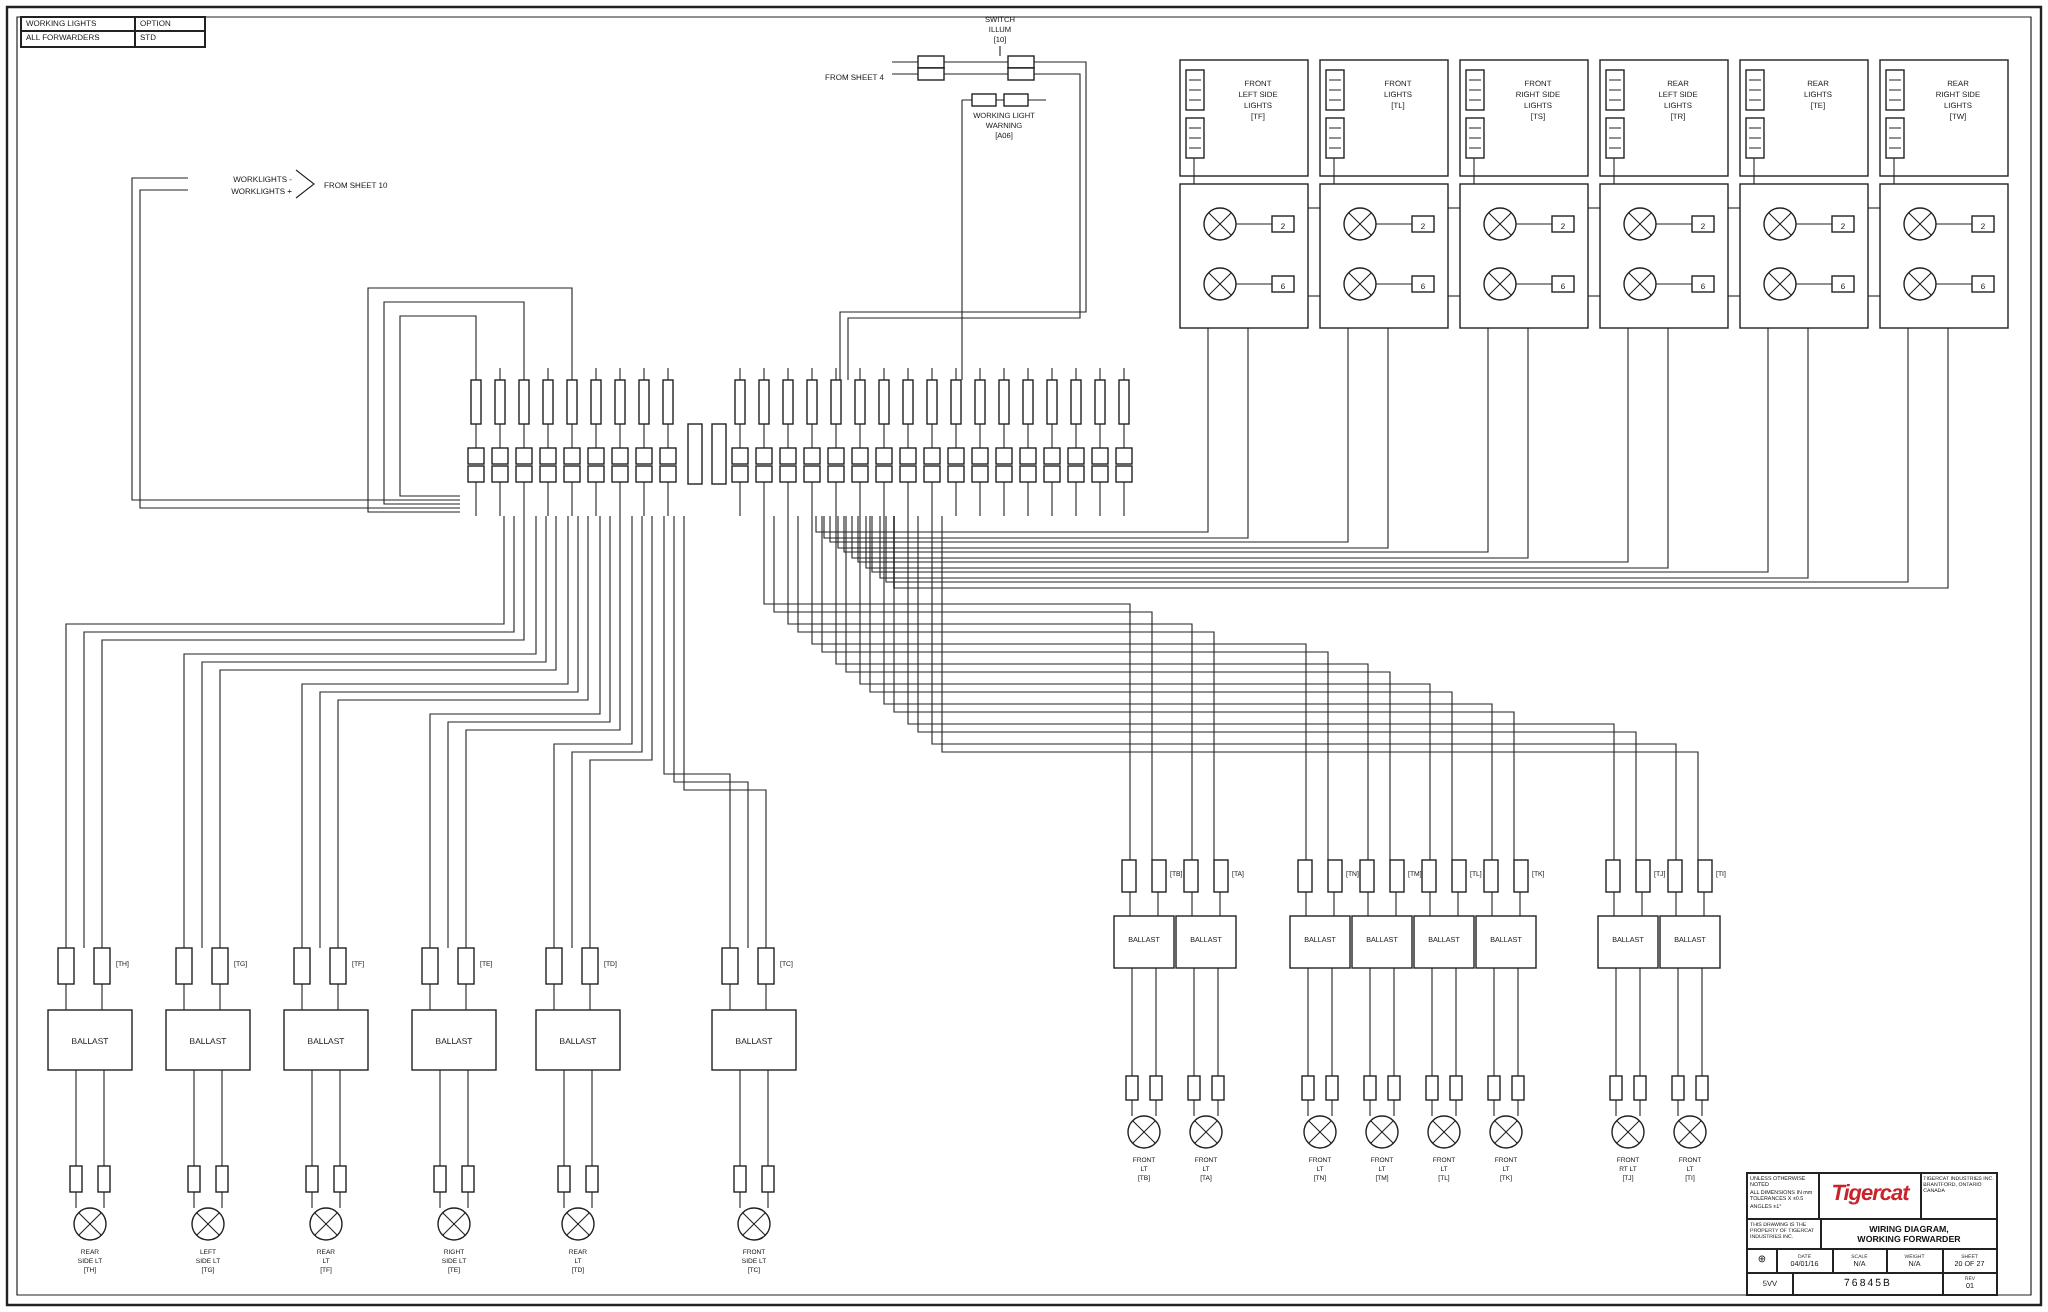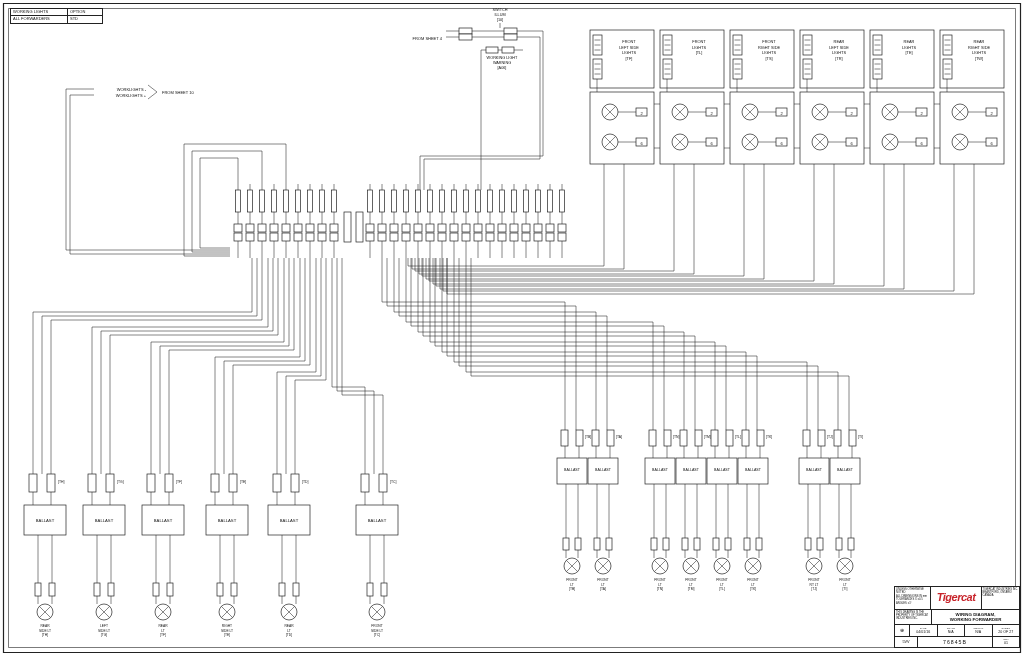--- a/index.html
+++ b/index.html
@@ -12,21 +12,21 @@
   .frame-inner{fill:none;stroke:#222;stroke-width:0.6;}
   .c{fill:#ffffff;stroke:#222;stroke-width:0.7;}
 
   .corner-table{position:absolute;left:10px;top:8px;border:1px solid #222;background:#fff;
                 font-size:4px;line-height:1.6;}
   .ct-r{display:flex;}
   .ct-r + .ct-r{border-top:1px solid #222;}
   .ct-c1{width:52px;border-right:1px solid #222;padding:0 2px;white-space:nowrap;overflow:hidden;}
   .ct-c2{width:30px;padding:0 2px;white-space:nowrap;overflow:hidden;}
 
-  .titleblock{position:absolute;right:4px;bottom:8px;width:124px;background:#fff;
+  .titleblock{position:absolute;right:25px;bottom:8px;width:124px;background:#fff;
               border:1px solid #222;font-size:3.4px;line-height:1.25;}
   .tb-r1{display:flex;height:22px;border-bottom:1px solid #222;}
   .tb-tol{width:34px;border-right:1px solid #222;padding:1px;font-size:2.7px;overflow:hidden;}
   .tb-logo-wrap{width:50px;border-right:1px solid #222;display:flex;align-items:center;justify-content:center;}
   .tb-logo{color:#c8242b;font-weight:bold;font-style:italic;font-size:11px;letter-spacing:-0.5px;}
   .tb-addr{width:36px;padding:1px;font-size:2.6px;overflow:hidden;}
   .tb-r2{display:flex;height:14px;border-bottom:1px solid #222;}
   .tb-note{width:34px;border-right:1px solid #222;padding:1px;font-size:2.6px;overflow:hidden;}
   .tb-title{flex:1;display:flex;flex-direction:column;align-items:center;justify-content:center;
             font-weight:bold;font-size:4.4px;text-align:center;}

